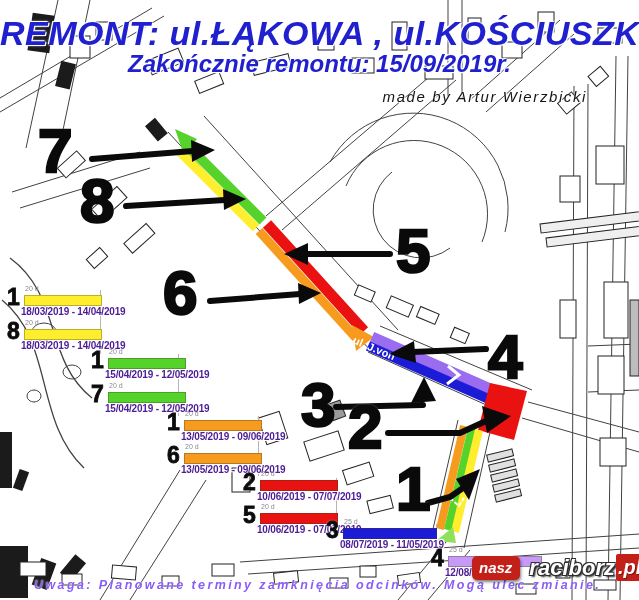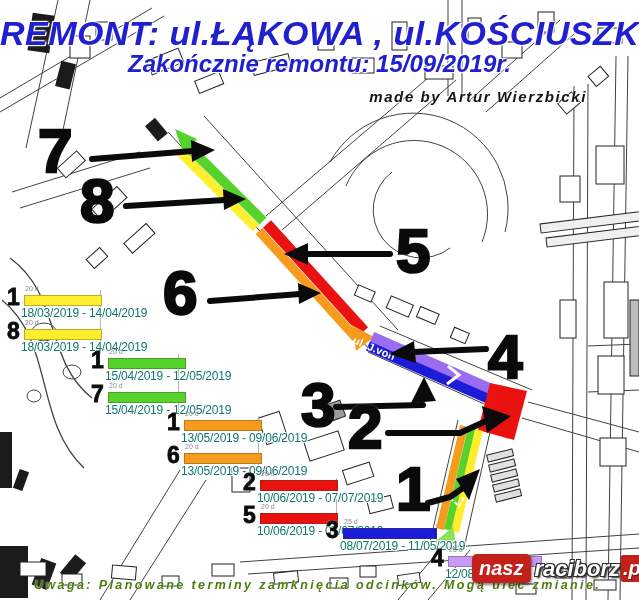--- a/index.html
+++ b/index.html
@@ -14,21 +14,21 @@
   .title-line{
     position:absolute;left:0;right:0;text-align:center;
     font-weight:bold;font-style:italic;color:#2020cf;
     text-shadow:0 0 2px #fff,0 0 3px #fff,1px 1px 0 #fff,-1px -1px 0 #fff;
     white-space:nowrap;z-index:7;
   }
   .t1{top:14px;font-size:34px;letter-spacing:.5px;}
   .t2{top:50px;font-size:24px;}
   .credit{
     position:absolute;right:52px;top:88px;z-index:7;
-    font-size:15px;font-weight:bold;font-style:italic;color:#141414;
+    font-size:15px;font-weight:normal;font-style:italic;color:#141414;
     letter-spacing:1.6px;white-space:nowrap;
     text-shadow:0 0 2px #fff,1px 1px 0 #fff;
   }
 
   
   .mapnum{
     position:absolute;z-index:4;line-height:1;
     font-size:62px;font-weight:bold;color:#0a0a0a;
     -webkit-text-stroke:2.5px #0a0a0a;
     text-shadow:0 0 3px #fff;
@@ -52,21 +52,21 @@
   .lg .dur{
     position:absolute;left:1px;top:-10px;
     font-size:7px;color:#8a8a8a;white-space:nowrap;line-height:1;
   }
   .lg .bar{
     position:absolute;left:0;top:0;height:9px;
     border:1px solid rgba(60,60,30,.35);
   }
   .lg .date{
     position:absolute;left:-3px;top:11px;
-    font-size:12px;font-weight:normal;color:#0f766e;
+    font-size:10px;font-weight:bold;color:#4c1d95;
     white-space:nowrap;letter-spacing:-.2px;
     text-shadow:1px 1px 0 #fff,-1px -1px 0 #fff,1px -1px 0 #fff,-1px 1px 0 #fff;
   }
   .w76{width:76px;} .w92{width:92px;}
   .bar-yellow{background:#ffee2e;}
   .bar-green{background:#56d32a;}
   .bar-orange{background:#f79b1e;}
   .bar-red{background:#ea1111;}
   .bar-blue{background:#1c1cd6;}
   .bar-purple{background:#c89af7;}
@@ -78,37 +78,37 @@
   .conn{position:absolute;width:1px;background:#b5b5b5;z-index:5;}
   .c0{left:100px;top:290px;height:64px;}
   .c1{left:178px;top:354px;height:62px;}
   .c2{left:258px;top:416px;height:60px;}
   .c3{left:336px;top:478px;height:46px;}
   .c4{left:436px;top:524px;height:28px;}
 
   
   .warning{
     position:absolute;left:6px;top:578px;z-index:7;
-    font-size:12.5px;font-weight:bold;font-style:italic;color:#4d7c0f;
+    font-size:12.5px;font-weight:bold;font-style:italic;color:#8b5cf6;
     letter-spacing:2.4px;white-space:nowrap;
     text-shadow:0 0 2px #fff;
     padding-left:28px;
   }
 
   
   .logo{position:absolute;left:472px;top:554px;z-index:9;display:flex;align-items:center;}
   .logo-nasz{
     display:inline-block;background:#c32019;color:#fff;
-    font-style:italic;font-weight:bold;font-size:20px;line-height:1;
+    font-style:italic;font-weight:bold;font-size:15px;line-height:1;
     padding:4px 8px 5px 7px;border-radius:5px;
     box-shadow:1px 2px 3px rgba(0,0,0,.5);
   }
   .logo-rac{
     font-size:22px;font-weight:bold;font-style:italic;color:#fff;line-height:1;
-    margin-left:3px;
+    margin-left:9px;
     text-shadow:-1px -1px 0 #2e2e2e,1px -1px 0 #2e2e2e,-1px 1px 0 #2e2e2e,1px 1px 0 #2e2e2e,2px 2px 2px #222;
   }
   .logo-pl{
     display:inline-block;background:#c32019;color:#fff;
     font-size:20px;font-weight:bold;font-style:italic;line-height:1;
     padding:3px 3px 4px 2px;margin-left:1px;border-radius:2px;
     text-shadow:1px 1px 0 #7a120d;
   }
 </style>
 </head>

